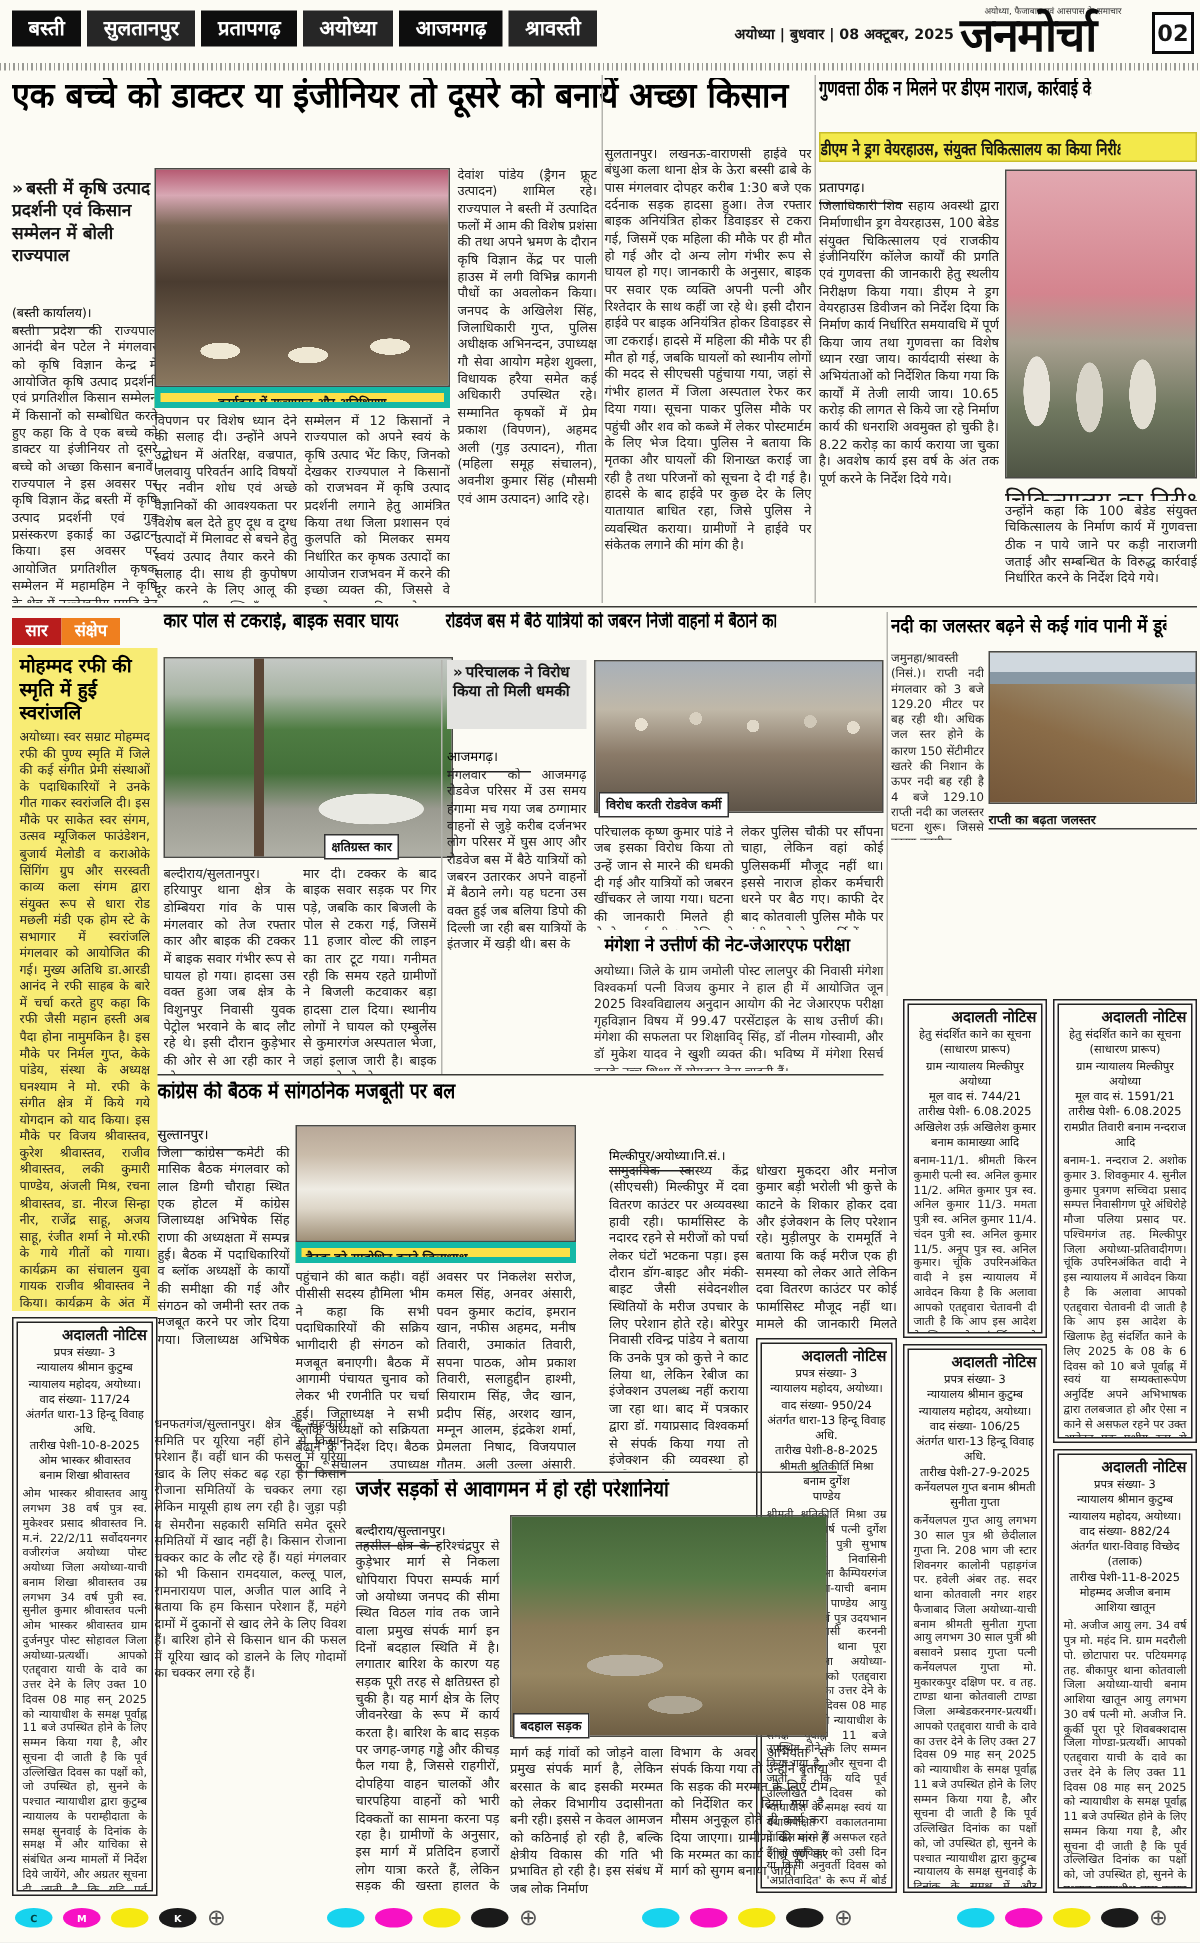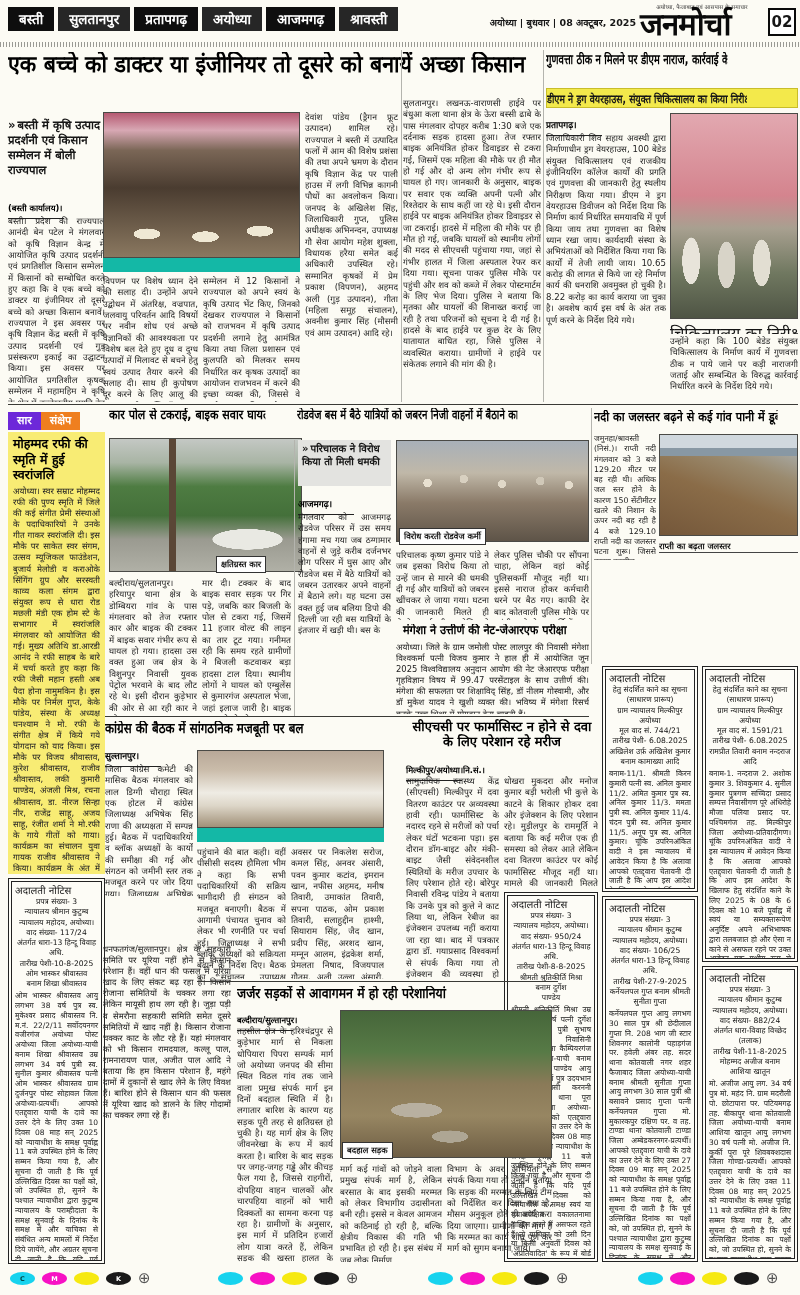--- a/index.html
+++ b/index.html
@@ -5,40 +5,40 @@
   html,body{margin:0;padding:0;background:#e8e8e4}
   #page{position:relative;width:800px;height:1295px;margin:0 auto;background:#fcfbf4;
         font-family:"DejaVu Sans","Liberation Sans",sans-serif;color:#161616;overflow:hidden}
   .abs{position:absolute;box-sizing:border-box}
   .col{font-size:8.6px;line-height:1.32;text-align:justify;overflow:hidden;word-break:break-word;color:#222}
   .small{font-size:7.8px}
   .bold{font-weight:bold}
   .nw{white-space:nowrap;transform-origin:0 50%;overflow:hidden}
   .ctr{text-align:center}
   .hl{font-weight:bold;color:#000;line-height:1.12}
-  .dl{font-weight:bold;font-size:8.8px;color:#000}
+  .dl{font-weight:normal;font-size:8.8px;color:#000}
   .dlrule{display:block;width:56px;height:1px;background:#222;margin:3px 0 3px}
   .tabs{display:flex;gap:4px;align-items:center}
   .tab{background:#0e0e0e;color:#fff;font-weight:bold;font-size:13.5px;padding:4px 11px;line-height:1.2}
   .tab:nth-child(even){background:#262626}
   .hatch{background:repeating-linear-gradient(90deg,#9a9a94 0 1px,transparent 1px 3px);}
   .masthead{font-weight:bold;font-size:31px;letter-spacing:-1px;color:#0a0a0a;line-height:1}
   .pagebox{border:2px solid #0a0a0a;text-align:center;font-weight:bold;font-size:15px;line-height:24px;background:#fff}
   .photo{border:1px solid #4a4a46;overflow:hidden}
-  .capbar{background:#fca5a5;border:7px solid #14b8a6;font-weight:normal;font-size:8.3px;text-align:center;line-height:13px;overflow:hidden}
+  .capbar{background:#fde047;border:4px solid #14b8a6;font-weight:bold;font-size:8.3px;text-align:center;line-height:13px;overflow:hidden}
   .capbox{position:absolute;background:#fff;border:1px solid #333;font-weight:bold;font-size:8.3px;padding:0 4px;line-height:15px;white-space:nowrap}
   .caplabel{font-weight:bold;font-size:8.3px;border-bottom:1px solid #444;padding-bottom:1px;overflow:hidden;white-space:nowrap}
   .ybar{background:#f3e94b;border:1px solid #c8bd2a;display:flex;align-items:center;justify-content:center;overflow:hidden}
   .greybox{background:#e3e3e0;padding:3px 4px;font-size:10px;font-weight:bold;line-height:1.25;overflow:hidden}
   .chv{font-weight:bold;margin-right:2px}
   .saartab{display:inline-block;color:#fff;font-weight:bold;font-size:11px;padding:2px 9px;line-height:1.3}
   .rafibox{background:#f8ec74;padding:4px 5px;overflow:hidden}
   .notice{border:1px solid #222;padding:2px;background:#fdfcf6;overflow:hidden}
   .notice-in{border:1px solid #222;height:100%;box-sizing:border-box;padding:2px 3px;overflow:hidden}
-  .ntitle{font-weight:normal;font-size:10px;text-align:left;line-height:1.3}
+  .ntitle{font-weight:bold;font-size:10px;text-align:right;line-height:1.3}
   .nhead{font-size:7.6px;text-align:center;white-space:pre-line;line-height:1.35;color:#111}
   .nbody{font-size:7.5px;line-height:1.3;text-align:justify;margin-top:2px;color:#222}
   .vr{background:#b4b4ae;width:1px}
   .hrule{background:#3a3a36;height:1px}
   .marks{display:flex;gap:7px;align-items:center}
   .oval{width:25px;height:13px;border-radius:50%;display:flex;align-items:center;justify-content:center;
         font-size:6.5px;font-weight:bold}
   .reg{font-size:15px;color:#555;line-height:13px}
   
   .p-event{background-image:
@@ -118,21 +118,21 @@
     <span class="dlrule"></span>
   </div>
   <div class="abs col" style="left:546px;top:133px;width:120px;height:269px">जिलाधिकारी शिव सहाय अवस्थी द्वारा निर्माणाधीन ड्रग वेयरहाउस, 100 बेडेड संयुक्त चिकित्सालय एवं राजकीय इंजीनियरिंग कॉलेज कार्यों की प्रगति एवं गुणवत्ता की जानकारी हेतु स्थलीय निरीक्षण किया गया। डीएम ने ड्रग वेयरहाउस डिवीजन को निर्देश दिया कि निर्माण कार्य निर्धारित समयावधि में पूर्ण किया जाय तथा गुणवत्ता का विशेष ध्यान रखा जाय। कार्यदायी संस्था के अभियंताओं को निर्देशित किया गया कि कार्यों में तेजी लायी जाय। 10.65 करोड़ की लागत से किये जा रहे निर्माण कार्य की धनराशि अवमुक्त हो चुकी है। 8.22 करोड़ का कार्य कराया जा चुका है। अवशेष कार्य इस वर्ष के अंत तक पूर्ण करने के निर्देश दिये गये।</div>
   <div class="abs photo p-inspect" style="left:670px;top:113px;width:128px;height:206px"></div>
   <div class="abs cap ctr" style="left:670px;top:322px;width:128px;height:12px;overflow:hidden;white-space:nowrap">चिकित्सालय का निरीक्षण करते डीएम व अन्य</div>
   <div class="abs col" style="left:670px;top:336px;width:128px;height:66px">उन्होंने कहा कि 100 बेडेड संयुक्त चिकित्सालय के निर्माण कार्य में गुणवत्ता ठीक न पाये जाने पर कड़ी नाराजगी जताई और सम्बन्धित के विरुद्ध कार्रवाई निर्धारित करने के निर्देश दिये गये।</div>
 
   <div class="abs hrule" style="left:8px;top:404px;width:790px"></div>
 
   <div class="abs" style="left:8px;top:409px">
-    <span class="saartab" style="background:#6d28d9">सार</span><span class="saartab" style="background:#ef7f1f">संक्षेप</span>
+    <span class="saartab" style="background:#b91c1c">सार</span><span class="saartab" style="background:#ef7f1f">संक्षेप</span>
   </div>
   <div class="abs rafibox" style="left:8px;top:432px;width:97px;height:442px">
     <div class="hl" style="font-size:12.5px;line-height:1.25;margin-bottom:3px">मोहम्मद रफी की स्मृति में हुई स्वरांजलि</div>
     <div class="col" style="font-size:8.4px">अयोध्या। स्वर सम्राट मोहम्मद रफी की पुण्य स्मृति में जिले की कई संगीत प्रेमी संस्थाओं के पदाधिकारियों ने उनके गीत गाकर स्वरांजलि दी। इस मौके पर साकेत स्वर संगम, उत्सव म्यूजिकल फाउंडेशन, बुजार्य मेलोडी व कराओके सिंगिंग ग्रुप और सरस्वती काव्य कला संगम द्वारा संयुक्त रूप से धारा रोड म‍छली मंडी एक होम स्टे के सभागार में स्वरांजलि मंगलवार को आयोजित की गई। मुख्य अतिथि डा.आरडी आनंद ने रफी साहब के बारे में चर्चा करते हुए कहा कि रफी जैसी महान हस्ती अब पैदा होना नामुमकिन है। इस मौके पर निर्मल गुप्त, केके पांडेय, संस्था के अध्यक्ष घनश्याम ने मो. रफी के संगीत क्षेत्र में किये गये योगदान को याद किया। इस मौके पर विजय श्रीवास्तव, कुरेश श्रीवास्तव, राजीव श्रीवास्तव, लकी कुमारी पाण्डेय, अंजली मिश्र, रचना श्रीवास्तव, डा. नीरज सिन्हा नीर, राजेंद्र साहू, अजय साहू, रंजीत शर्मा ने मो.रफी के गाये गीतों को गाया। कार्यक्रम का संचालन युवा गायक राजीव श्रीवास्तव ने किया। कार्यक्रम के अंत में शहीद भगतसिंह स्मृति ट्रस्ट के चेयरमैन सत्यभान सिंह जनवादी ने सभी कलाकारों को धन्यवाद ज्ञापित करते हुए कहा कि मोहम्मद रफी साहब की आवाज में एक ऐसी मिठास और भावनात्मक गहराई थी, जो सीधे श्रोता के दिल को छू जाती थी।</div>
   </div>
 
   <div class="abs notice" style="left:8px;top:878px;width:97px;height:386px">
     <div class="notice-in">
       <div class="ntitle">अदालती नोटिस</div>
       <div class="nhead">प्रपत्र संख्या- 3
@@ -229,21 +229,20 @@
 वाद संख्या- 882/24
 अंतर्गत धारा-विवाह विच्छेद (तलाक)
 तारीख पेशी-11-8-2025
 मोहम्मद अजीज बनाम आशिया खातून</div>
       <div class="nbody">मो. अजीज आयु लग. 34 वर्ष पुत्र मो. महंद नि. ग्राम मदरौली पो. छोटापारा पर. पटियमगढ़ तह. बीकापुर थाना कोतवाली जिला अयोध्या-याची बनाम आशिया खातून आयु लगभग 30 वर्ष पत्नी मो. अजीज नि. कुर्की पूरा पूरे शिवबक्शदास जिला गोण्डा-प्रत्यर्थी। आपको एतद्द्वारा याची के दावे का उत्तर देने के लिए उक्त 11 दिवस 08 माह सन् 2025 को न्यायाधीश के समक्ष पूर्वाह्न 11 बजे उपस्थित होने के लिए सम्मन किया गया है, और सूचना दी जाती है कि पूर्व उल्लिखित दिनांक का पक्षों को, जो उपस्थित हो, सुनने के पश्चात न्यायाधीश द्वारा कुटुम्ब न्यायालय के समक्ष में और याचिका से संबंधित अन्य मामलों में निर्देश दिये जायेंगे, और अग्रतर सूचना दी जाती है कि यदि पूर्व उल्लिखित दिवस को न्यायाधीश के समक्ष स्वयं हाजिर होने या यथाअपेक्षित वकालतनामा दाखिल करने या आप उपस्थित होने में असफल रहते हैं तो याचिका को उसी दिन या किसी अनुवर्ती दिवस को 'अप्रतिवादित' के रूप में बोर्ड के समक्ष रखा जायेगा और आपके विरुद्ध पारित किसी डिग्री या आदेश के लिए आप उत्तरदायी होंगे।</div>
 
     </div>
   </div>
 
   <div class="abs hrule" style="left:105px;top:716px;width:484px"></div>
-  <div class="abs hl ctr" style="left:406px;top:720px;width:192px;height:36px;font-size:13px">सीएचसी पर फार्मासिस्ट न होने से दवा के लिए परेशान रहे मरीज</div>
   <div class="abs" style="left:406px;top:758px;width:120px">
     <span class="dl" style="font-size:8.3px">मिल्कीपुर/अयोध्या।नि.सं.।</span>
     <span class="dlrule"></span>
   </div>
   <div class="abs col" style="left:406px;top:776px;width:93px;height:204px">सामुदायिक स्वास्थ्य केंद्र (सीएचसी) मिल्कीपुर में दवा वितरण काउंटर पर अव्यवस्था हावी रही। फार्मासिस्ट के नदारद रहने से मरीजों को पर्चा लेकर घंटों भटकना पड़ा। इस दौरान डॉग-बाइट और मंकी-बाइट जैसी संवेदनशील स्थितियों के मरीज उपचार के लिए परेशान होते रहे। बोरेपुर निवासी रविन्द्र पांडेय ने बताया कि उनके पुत्र को कुत्ते ने काट लिया था, लेकिन रेबीज का इंजेक्शन उपलब्ध नहीं कराया जा रहा था। बाद में पत्रकार द्वारा डॉ. गयाप्रसाद विश्वकर्मा से संपर्क किया गया तो इंजेक्शन की व्यवस्था हो सकी। इसी तरह आदित्य चौरसिया बोरेपुर को बंदर ने काट लिया था, जबकि अमरनाथ सिंह शेरपुर, शिवानी</div>
   <div class="abs col" style="left:504px;top:776px;width:94px;height:112px">धोखरा मुकदरा और मनोज कुमार बड़ी भरोली भी कुत्ते के काटने के शिकार होकर दवा और इंजेक्शन के लिए परेशान रहे। मुड़ीलपुर के राममूर्ति ने बताया कि कई मरीज एक ही समस्या को लेकर आते लेकिन दवा वितरण काउंटर पर कोई फार्मासिस्ट मौजूद नहीं था। मामले की जानकारी मिलते अधीक्षक ने नाराजगी जताते हुए तत्काल दूसरे कर्मचारी को बुलवाकर दवा वितरण कार्य शुरू कराया, जिससे मरीजों को राहत मिली।</div>
 
   <div class="abs notice" style="left:504px;top:892px;width:94px;height:370px">
     <div class="notice-in">
       <div class="ntitle">अदालती नोटिस</div>

